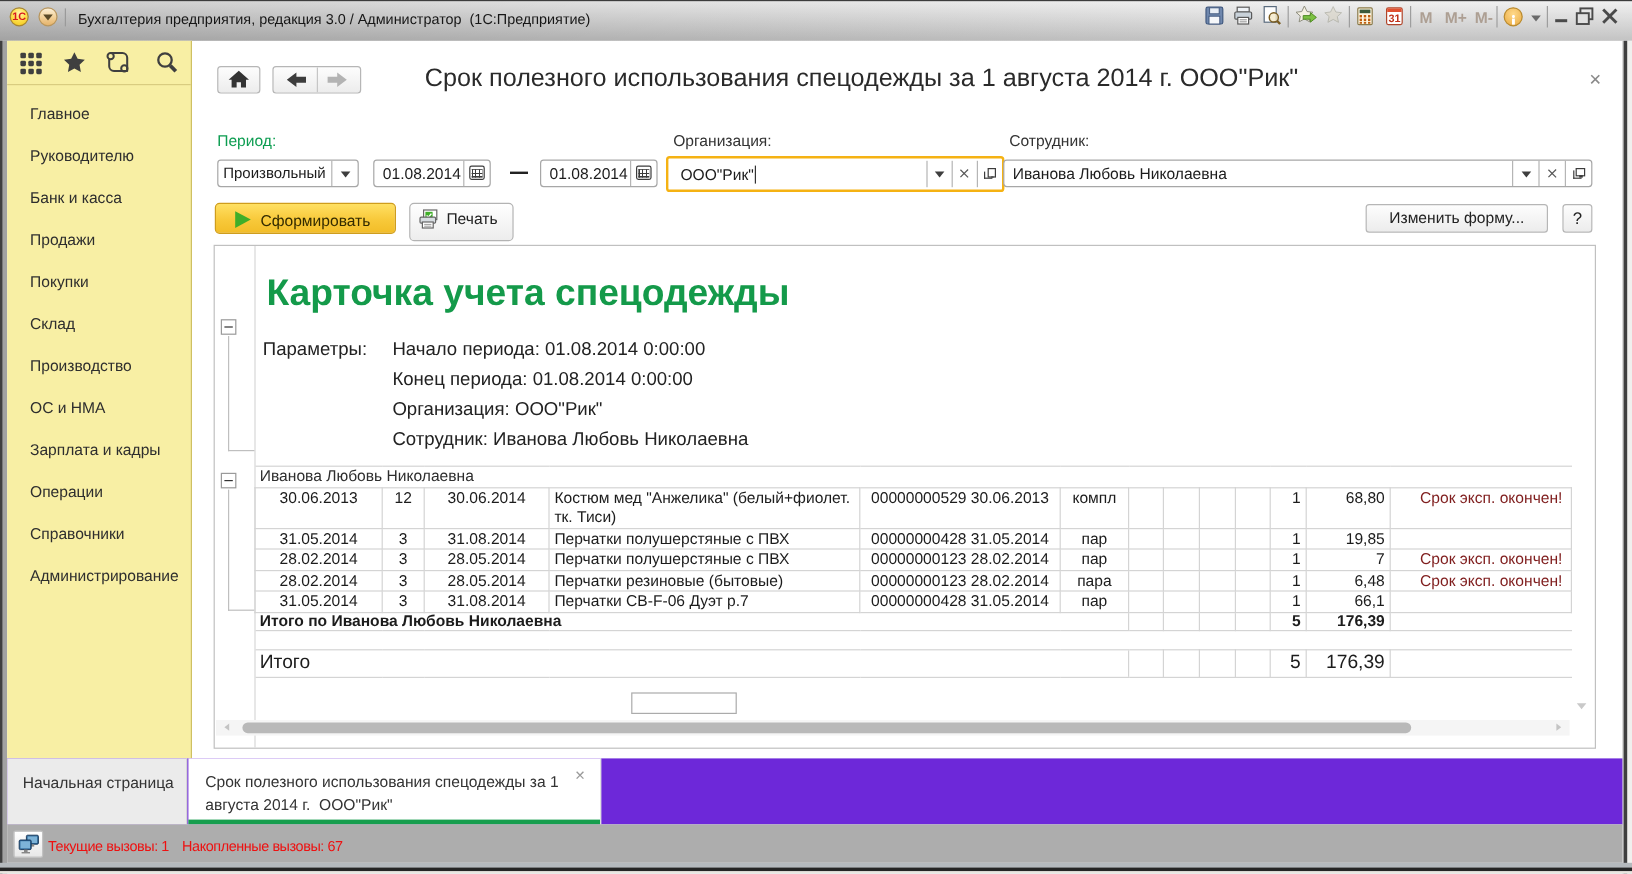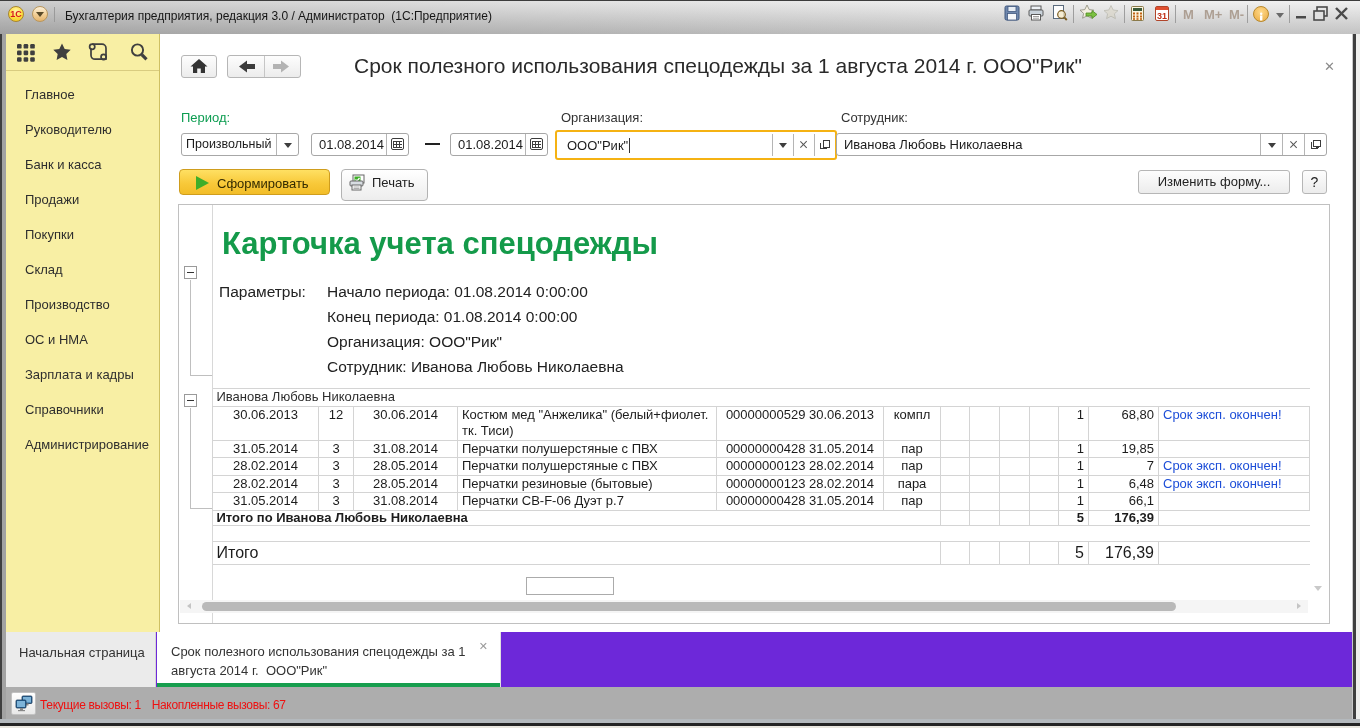--- a/index.html
+++ b/index.html
@@ -99,21 +99,21 @@
   .grp:before { content:""; position:absolute; left:2px; top:5px; width:7px; height:1px; background:#333; }
   .gline { position:absolute; width:1px; background:#bfbfbf; }
   .gtick { position:absolute; height:1px; background:#bfbfbf; }
 
   #rep-title { left:43px; top:21px; font-size:31px; font-weight:bold; color:#149a4a; white-space:nowrap; }
   .par { position:absolute; font-size:15.5px; color:#222; white-space:nowrap; }
 
   table#rep { position:absolute; left:33px; top:183px; border-collapse:collapse; table-layout:fixed; font-size:13px; color:#1c1c1c; }
   #rep td { border:1px solid #d4d4d4; padding:0 4px; overflow:hidden; white-space:nowrap; vertical-align:top; line-height:16.5px; }
   #rep td.c { text-align:center; } #rep td.r { text-align:right; }
-  #rep td.red { color:#1d4ed8; padding-right:7px; }
+  #rep td.red { color:#7f1d1d; text-align:right; padding-right:7px; }
   #rep tr.hdr td { border:none; border-top:1px solid #d4d4d4; color:#2e2e2e; }
   #rep tr.tot td { border:none; border-top:1px solid #d4d4d4; border-bottom:1px solid #d4d4d4; font-weight:bold; line-height:14px; }
   #rep tr.tot td.v { border:1px solid #d4d4d4; }
   #rep tr.gap td { border:none; }
   #rep tr.grand td { border:none; border-top:1px solid #d4d4d4; border-bottom:1px solid #d4d4d4; font-size:16px; line-height:22px; }
   #rep tr.grand td.v { border:1px solid #d4d4d4; }
 
   #selcell { left:347px; top:372px; width:88px; height:18px; border:1px solid #ababab; }
   #hscroll { left:1px; top:395px; width:1128px; height:13px; background:#f5f5f5; }
   #hthumb { position:absolute; left:22px; top:2px; width:974px; height:9px; background:#b9b9b9; border-radius:5px; }
@@ -269,20 +269,21 @@
   <div class="menu abs">
     <div>Главное</div>
     <div>Руководителю</div>
     <div>Банк и касса</div>
     <div>Продажи</div>
     <div>Покупки</div>
     <div>Склад</div>
     <div>Производство</div>
     <div>ОС и НМА</div>
     <div>Зарплата и кадры</div>
+    <div>Операции</div>
     <div>Справочники</div>
     <div>Администрирование</div>
   </div>
 
   <div id="btn-home" class="navbtn abs">
     <svg width="34" height="21" viewBox="0 0 34 21">
       <g fill="#333">
       <path d="M17 3 L25.5 10.5 L23 10.5 L23 17 L18.8 17 L18.8 12.5 L15.2 12.5 L15.2 17 L11 17 L11 10.5 L8.5 10.5 Z"></path>
     </g>
     </svg>

